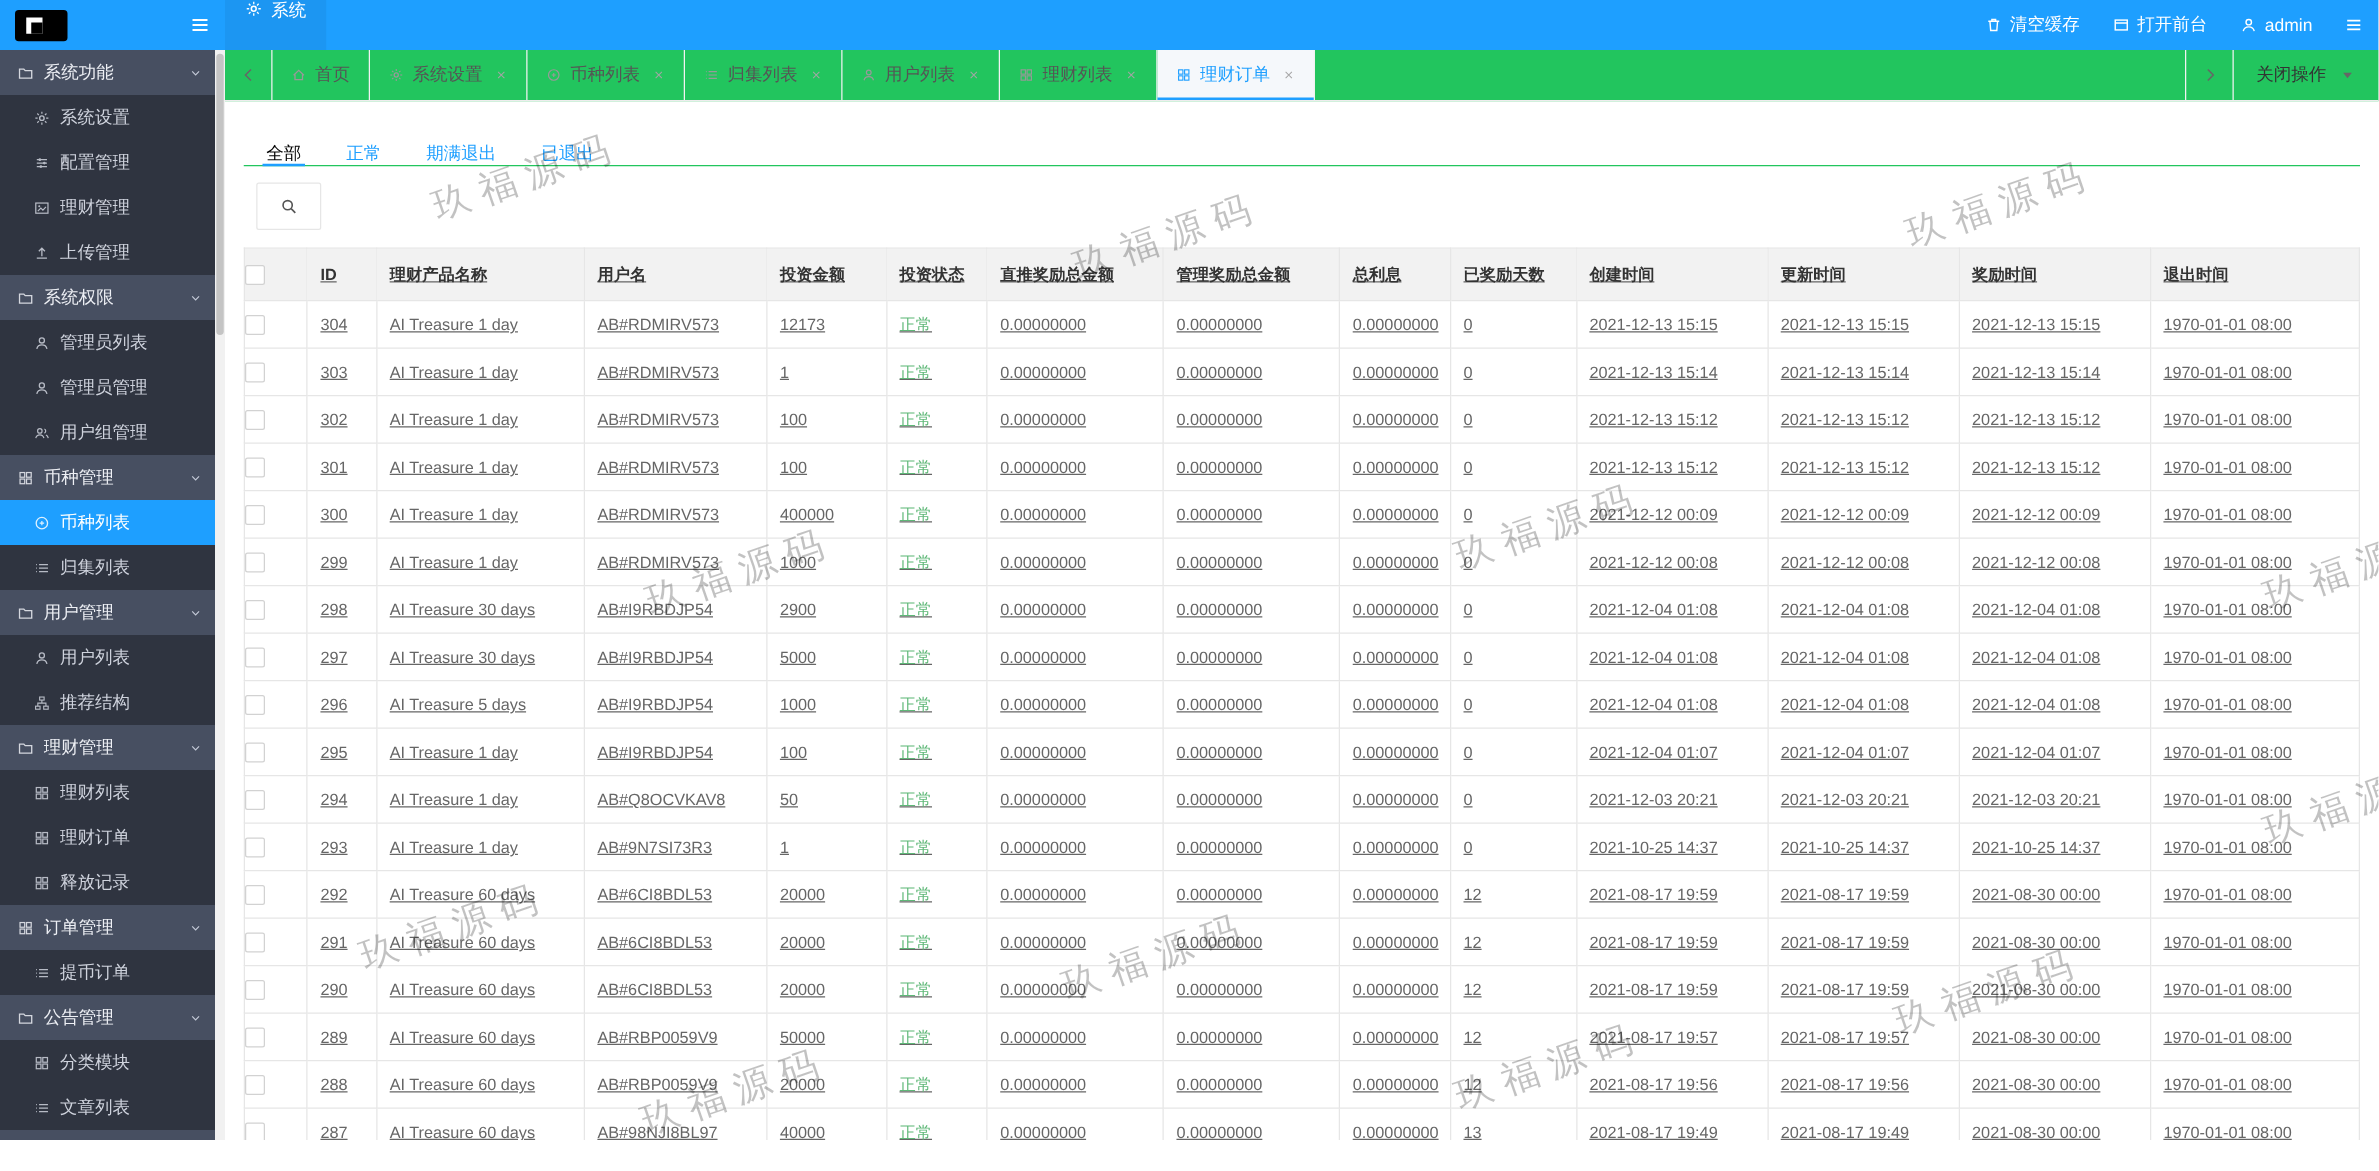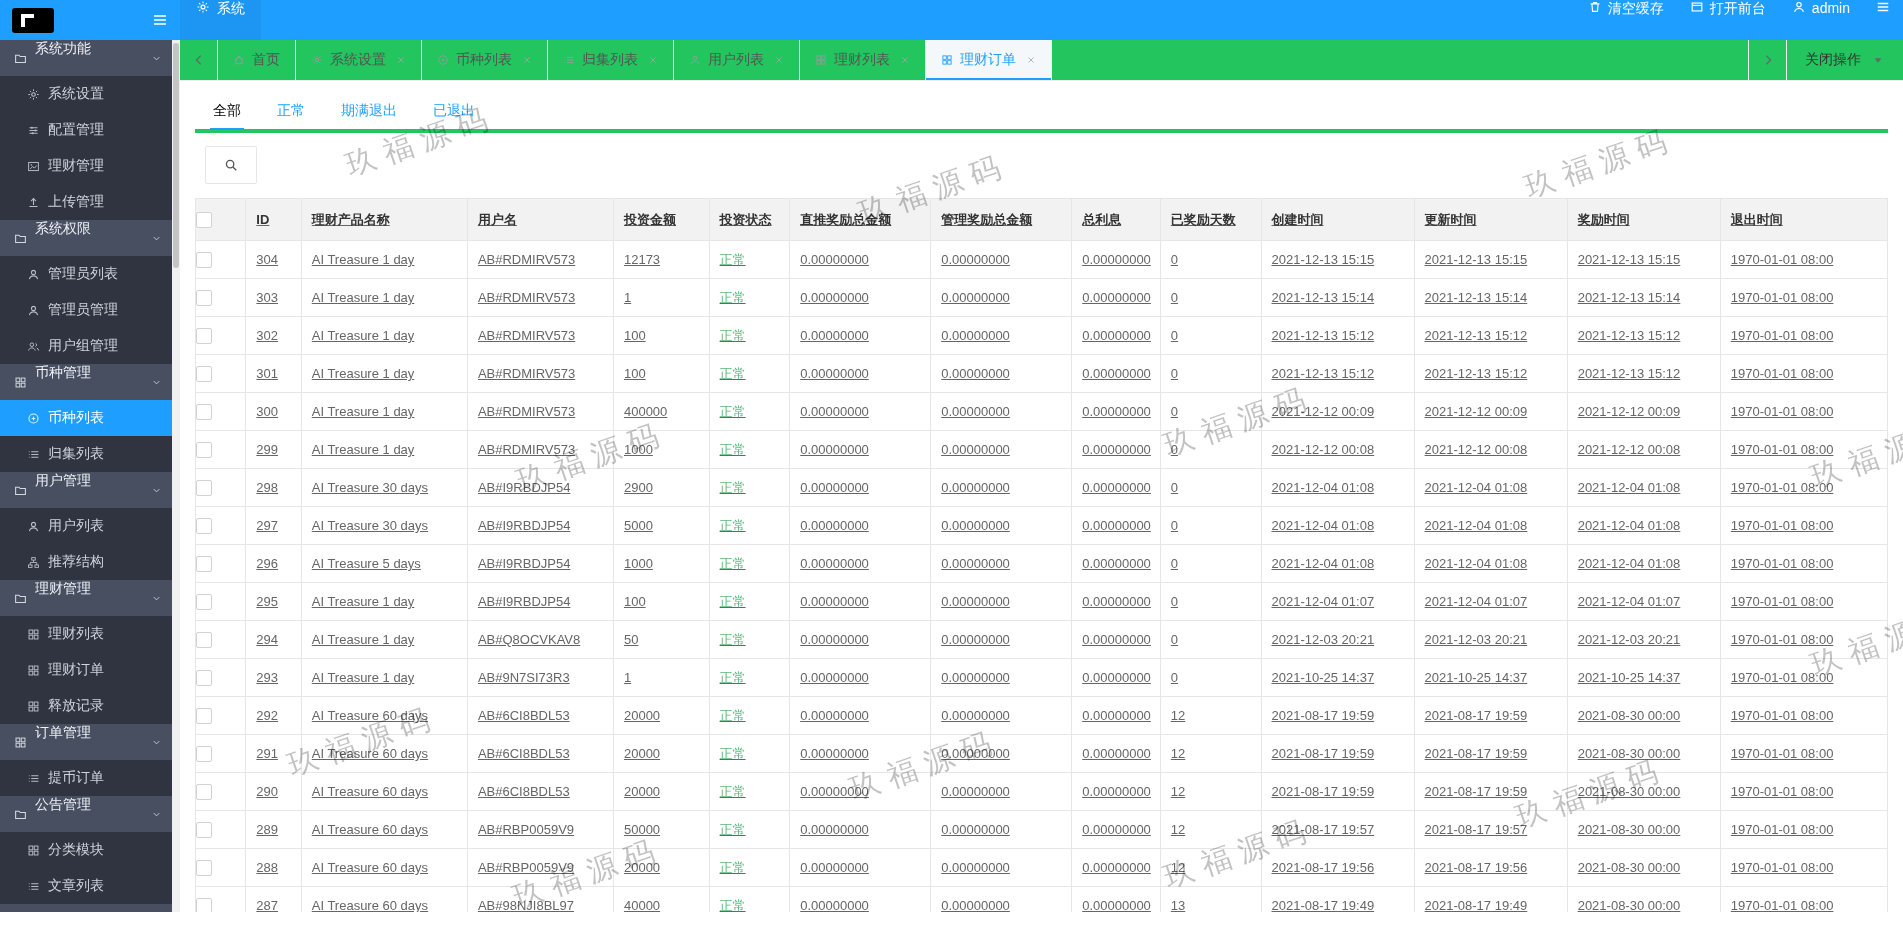--- a/index.html
+++ b/index.html
@@ -11,25 +11,25 @@
 
   
   .topbar { position:absolute; top:0; left:0; right:0; height:40px; background:#1E9FFF; display:flex; align-items:center; color:#fff; z-index:100; }
   .topbar-left { width:180px; height:100%; display:flex; align-items:center; justify-content:space-between; padding:0 12px; flex:none; }
   .logo { width:42px; height:25px; background:#000; border-radius:3px; position:relative; cursor:pointer; }
   .logo-mark { position:absolute; left:9px; top:6px; width:13px; height:13px; background:#fff; }
   .logo-mark::after { content:''; position:absolute; left:4px; top:4px; width:9px; height:9px; background:#000; }
   .menu-toggle { cursor:pointer; color:#fff; }
   .topbar-sys { display:flex; align-items:flex-start; gap:7px; height:100%; padding:0 16px; background:rgba(0,0,0,0.05); font-size:14px; cursor:pointer; }
   .topbar-spacer { flex:1; }
-  .topbar-action { display:flex; align-items:flex-start; gap:6px; padding:0 13px; height:100%; font-size:14px; cursor:pointer; }
+  .topbar-action { display:flex; align-items:center; gap:6px; padding:0 13px; height:100%; font-size:14px; cursor:pointer; }
 
   
   .sidebar { position:absolute; top:40px; left:0; width:172px; bottom:25px; background:#2f3440; overflow:hidden; z-index:90; }
-  .nav-group { height:36px; display:flex; gap:8px; padding:0 10px 0 14px; background:#474f61; color:#eef0f5; font-size:14px; cursor:pointer; }
+  .nav-group { height:36px; display:flex; align-items:center; gap:8px; padding:0 10px 0 14px; background:#474f61; color:#eef0f5; font-size:14px; cursor:pointer; }
   .nav-group .nav-arrow { margin-left:auto; color:#c3c9d6; }
   .nav-item { height:36px; display:flex; align-items:center; gap:8px; padding-left:27px; background:#2f3440; color:#cfd3dd; font-size:14px; cursor:pointer; }
   .nav-item.active { background:#1E9FFF; color:#fff; }
   .nav-label { white-space:nowrap; overflow:hidden; }
   .nav-ico { color:inherit; opacity:.85; }
 
   
   .side-scrollbar { position:absolute; top:40px; left:172px; width:8px; bottom:25px; background:#f1f1f1; z-index:95; cursor:pointer; }
   .side-scrollbar .thumb { position:absolute; top:3px; left:1px; width:6px; height:225px; background:#c4c4c4; border-radius:3px; }
 
@@ -43,21 +43,21 @@
   .page-tab .tab-ico { color:#999; }
   .page-tab .tab-close { color:#a5a5a5; margin-left:3px; cursor:pointer; }
   .page-tab.active { background:#f5f8fb; color:#1E9FFF; }
   .page-tab.active .tab-ico { color:#1E9FFF; }
   .page-tab.active::after { content:''; position:absolute; left:0; right:0; bottom:0; height:2px; background:#1E9FFF; }
   .close-menu { display:flex; align-items:center; gap:10px; padding:0 18px; border-left:1px solid #f2f2f2; color:#333; font-size:14px; flex:none; cursor:pointer; }
   .close-menu .ico { color:#666; }
 
   
   .main { position:absolute; top:81px; left:180px; right:0; bottom:25px; background:#fff; padding:12px 15px 0 15px; overflow:hidden; z-index:10; }
-  .filter-tabs { display:flex; border-bottom:4px solid #22c55e; height:40px; }
+  .filter-tabs { display:flex; border-bottom:1px solid #22c55e; height:40px;align-items:flex-end; }
   .filter-tab { padding:0 18px; display:flex; align-items:center; font-size:14px; color:#1E9FFF; position:relative; cursor:pointer; }
   .filter-tab.active { color:#000; }
   .filter-tab.active::after { content:''; position:absolute; left:15px; right:15px; bottom:-1px; height:2px; background:#1E9FFF; }
   .search-row { margin-top:13px; display:flex; align-items:center; }
   .search-input { width:392px; height:38px; border:1px solid #e6e6e6; border-radius:2px; padding:0 10px; font-size:14px; color:#666; outline:none; font-family:inherit; }
   .search-input::placeholder { color:#c4c4c4; }
   .search-btn { width:52px; height:38px; margin-left:10px; border:1px solid #e6e6e6; border-radius:2px; background:#fff; display:flex; align-items:center; justify-content:center; color:#555; cursor:pointer; }
 
   .data-table { margin-top:14px; width:100%; border-collapse:collapse; table-layout:fixed; font-size:13px; color:#666;text-decoration:underline; }
   .data-table th, .data-table td { border:1px solid #e6e6e6; padding:0 10px; text-align:left; white-space:nowrap; overflow:hidden; }

